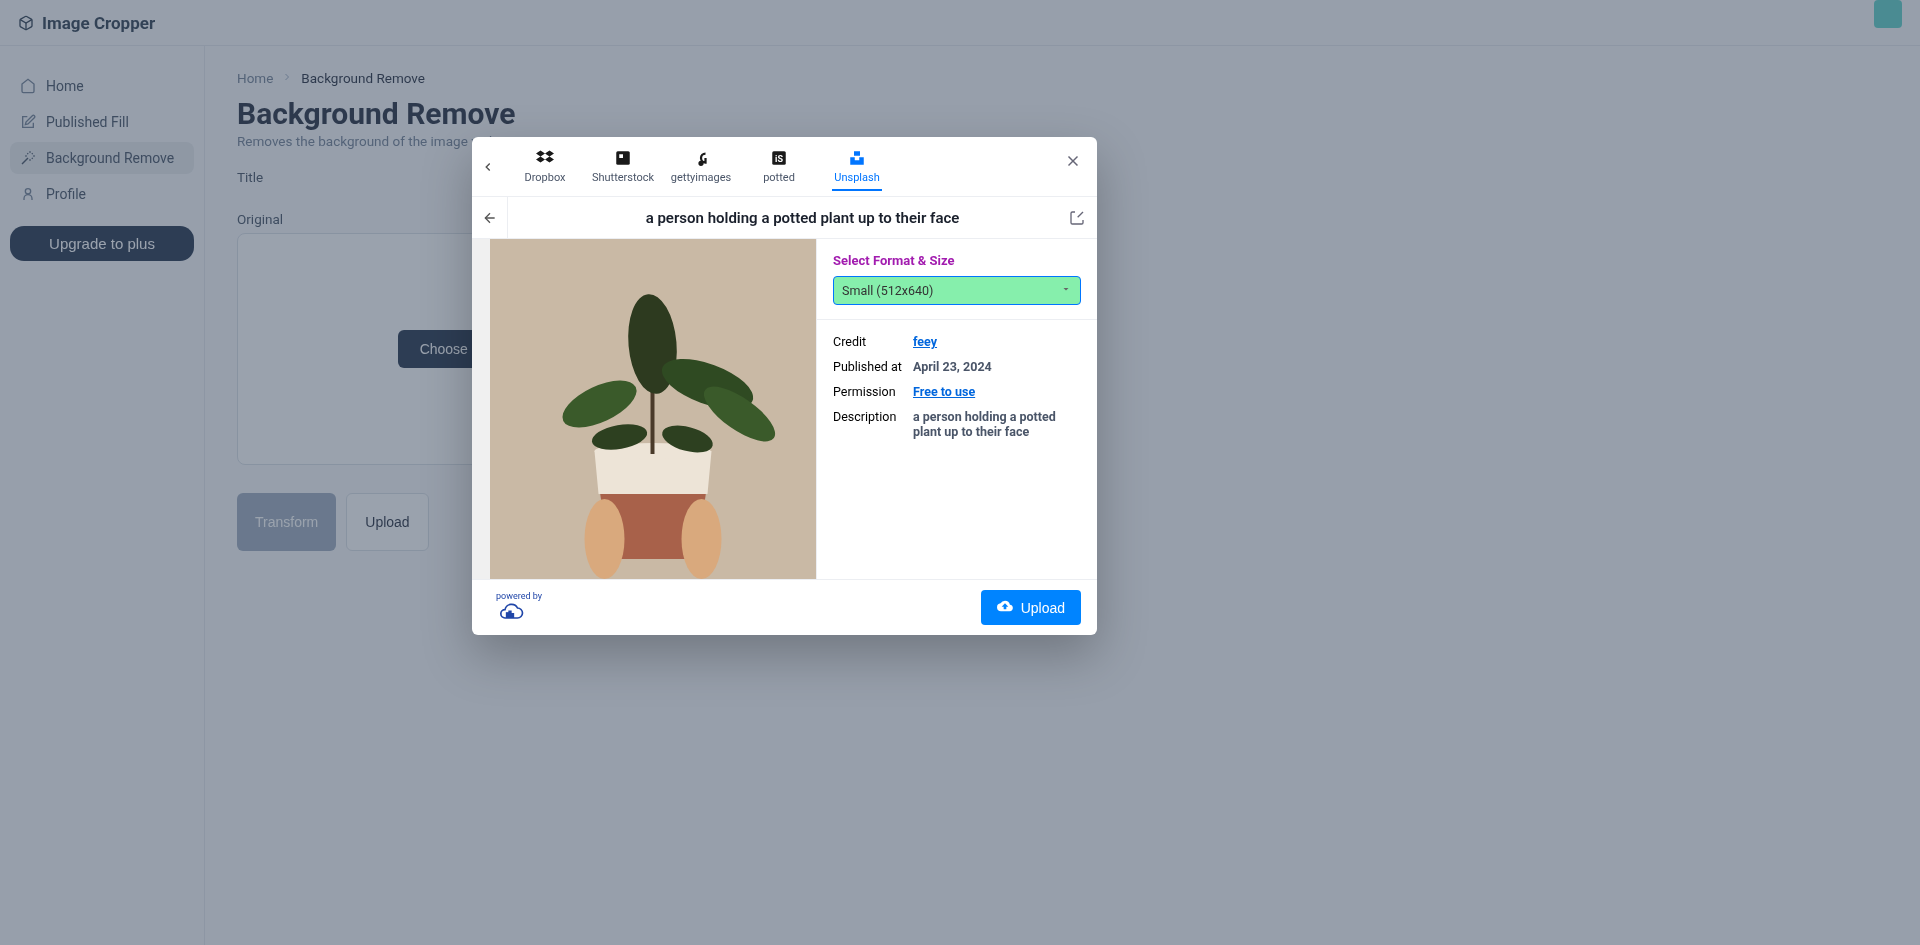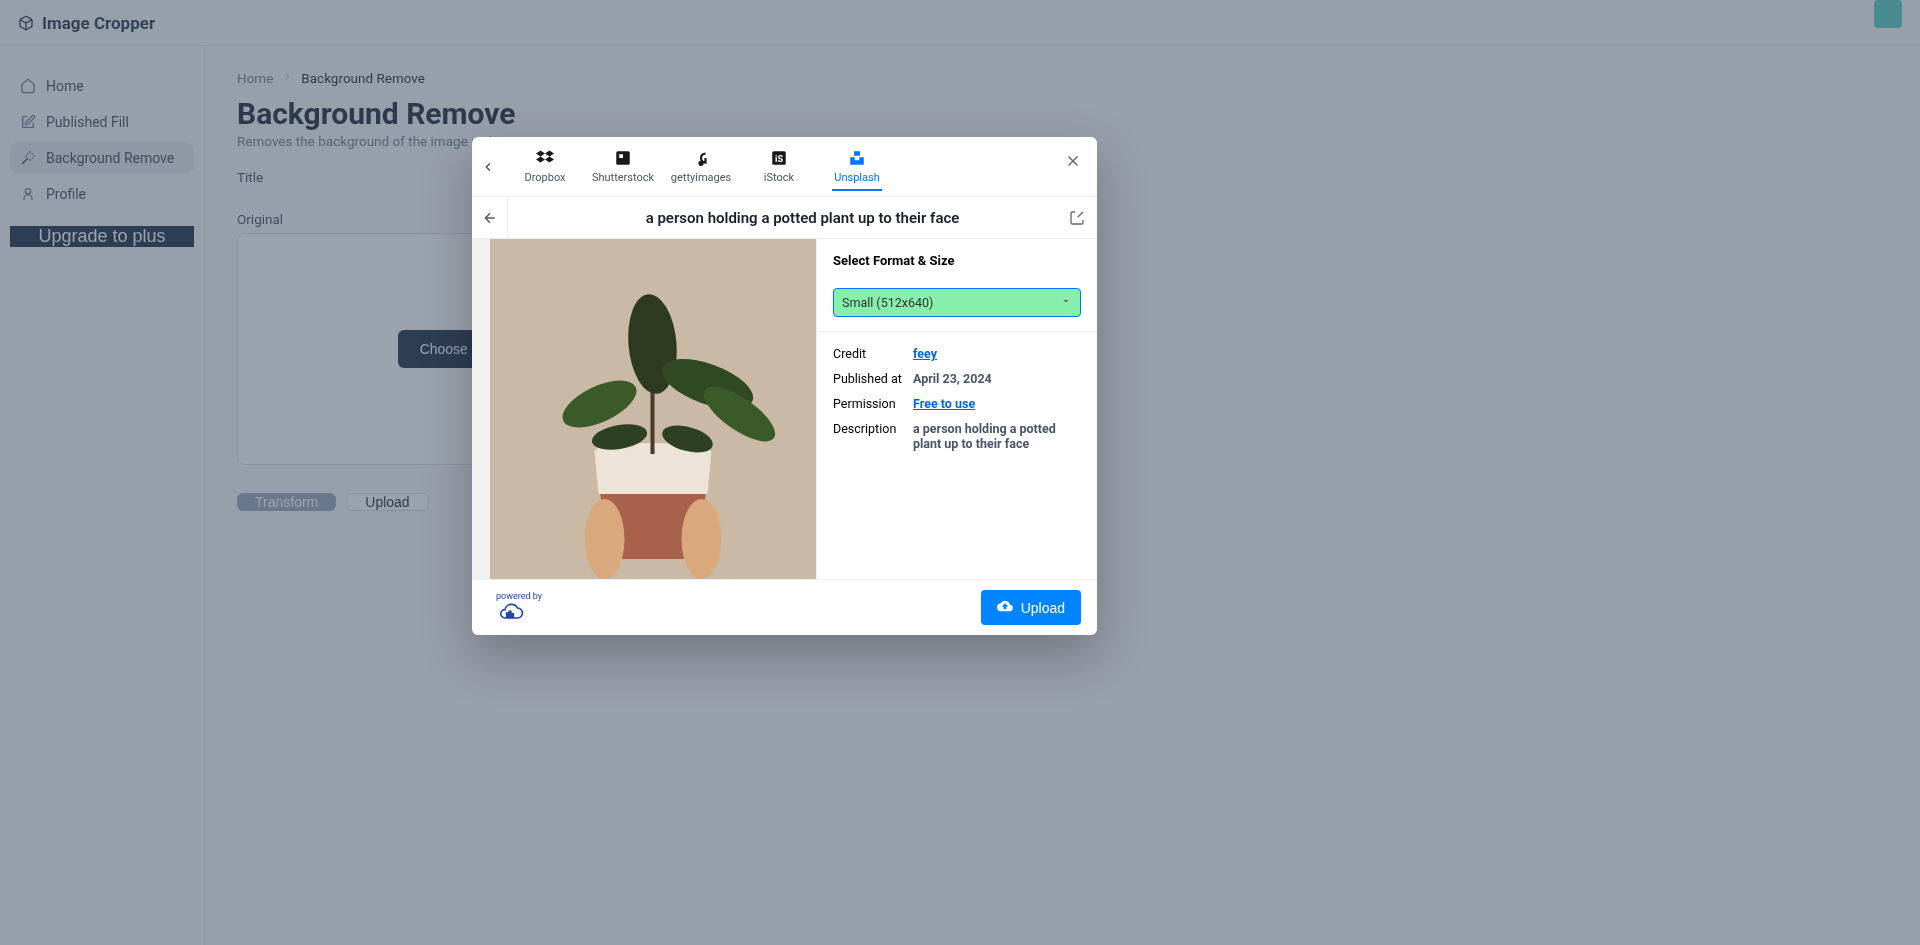--- a/index.html
+++ b/index.html
@@ -49,23 +49,23 @@
   margin-bottom: 4px;
 }
 .nav-item.active { background: #e6e8ec; }
 .nav-icon { width: 16px; height: 16px; display:flex; align-items:center; justify-content:center; }
 .upgrade-btn {
   margin-top: 12px;
   width: 100%;
   background: #0e1f3b;
   color: #fff;
   border: none;
-  border-radius: 0;
-  padding: 0;
-  font-size: 18px;
+  border-radius: 14px;
+  padding: 9px;
+  font-size: 15px;
   cursor: pointer;
 }
 
 
 .main {
   position: absolute;
   left: 205px;
   top: 46px;
   right: 0;
   bottom: 0;
@@ -102,21 +102,21 @@
   background: #0e1f3b;
   color: #fff;
   border: none;
   padding: 11px 22px;
   border-radius: 6px;
   font-size: 14px;
   cursor: pointer;
 }
 .actions-row { margin-top: 28px; display:flex; gap:10px; }
 .transform-btn, .upload-btn-secondary {
-  padding: 0 18px;
+  padding: 20px 18px;
   border-radius: 6px;
   font-size: 14px;
 }
 .transform-btn { background: #94a3b8; color:#fff; border:none; }
 .upload-btn-secondary { background:#fff; border:1px solid #d8dde5; color:#0f172a; }
 
 
 .overlay {
   position: absolute;
   inset: 0;
@@ -223,21 +223,21 @@
 }
 .preview-image {
   flex:1;
   background: #c9b9a5;
   position:relative;
   overflow:hidden;
 }
 .plant-svg { width:100%; height:100%; }
 
 .details-pane { flex:1; padding: 14px 16px 0 16px; }
-.details-label { font-size: 13px; font-weight: 700; color:#000000; margin-bottom:20px; }
+.details-label { font-size: 13px; font-weight: 700; color:#a21caf; margin-bottom:8px; }
 .format-select {
   width: 100%;
   border: 1px solid #0075ff;
   border-radius: 4px;
   padding: 6px 8px;
   font-size: 12.5px;
   color: #333;
   display:flex;
   justify-content:space-between;
   align-items:center;
@@ -398,21 +398,21 @@
         </span>
         <span>gettyimages</span>
       </div>
       <div class="source-tab">
         <span class="source-icon">
           <svg width="18" height="18" viewBox="0 0 24 24" fill="#1a1a1a">
               <rect x="3" y="3" width="18" height="18" rx="2"></rect>
               <text x="12" y="17" font-size="12" fill="#fff" text-anchor="middle" font-weight="700">iS</text>
             </svg>
         </span>
-        <span>iStock</span>
+        <span>potted</span>
       </div>
       <div class="source-tab active">
         <span class="source-icon">
           <svg width="18" height="18" viewBox="0 0 24 24" fill="#0075ff">
               <path d="M8 3h8v6H8zM3 11h6v10H3zm12 0h6v10h-6zM9 15h6v6H9z"></path>
             </svg>
         </span>
         <span>Unsplash</span>
       </div>
     </div>

